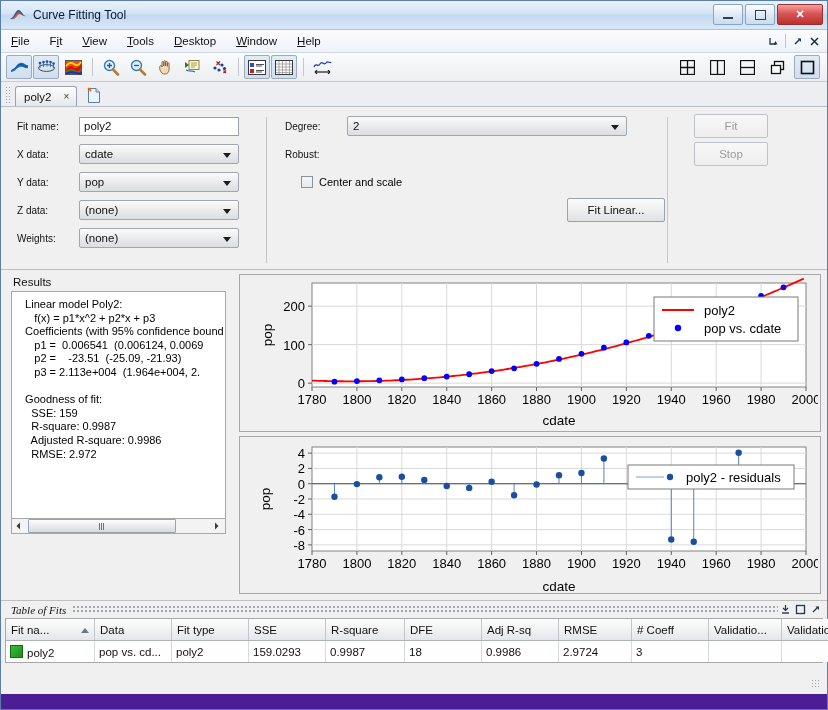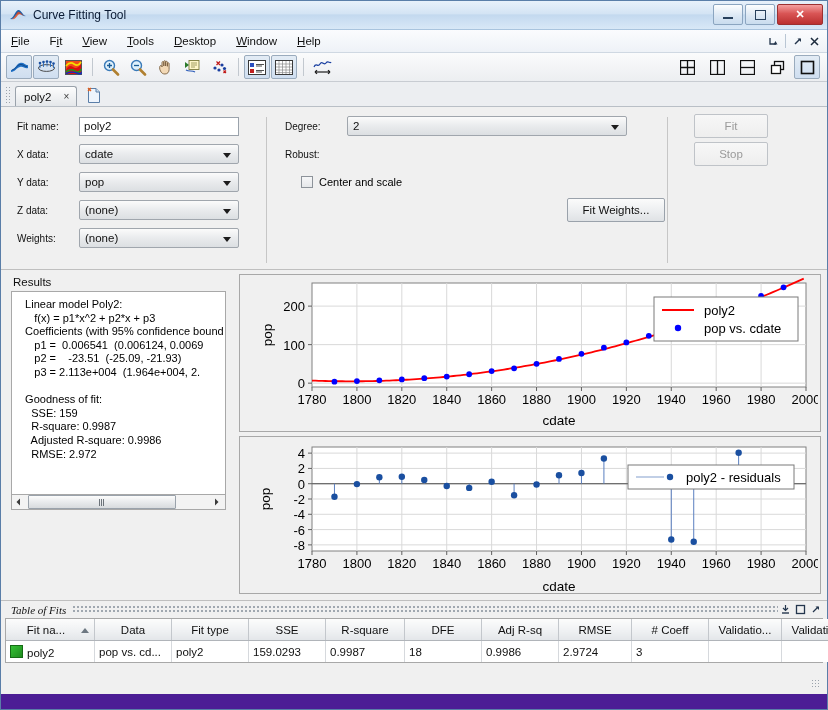--- a/index.html
+++ b/index.html
@@ -110,21 +110,21 @@
     background:linear-gradient(to bottom,#fbfbfb,#eceef0 55%,#dfe2e5);
     display:flex;align-items:center;justify-content:center;
     font-size:11.5px;color:#101010;
   }
   .btn.disabled{color:#9a9a9a;border-color:#bfc3c8;background:linear-gradient(to bottom,#f7f7f7,#eeeeee);}
   
   .main{height:330px;display:flex;background:#f0f0f0;}
   .results-pane{width:238px;padding:4px 0 0 10px;box-sizing:border-box;}
   .pane-title{font-size:11.5px;color:#101010;margin:2px 0 3px 2px;}
   .results-box{
-    width:215px;height:204px;border:1px solid #a8a8a8;background:#fff;box-sizing:border-box;
+    width:215px;height:228px;border:1px solid #a8a8a8;background:#fff;box-sizing:border-box;
     overflow:hidden;position:relative;
   }
   .results-text{
     font-family:"Liberation Sans",sans-serif;font-size:11px;color:#000;
     white-space:pre;padding:6px 0 0 7px;line-height:13.6px;
   }
   .hscroll{
     width:215px;height:15px;border:1px solid #a8a8a8;border-top:none;box-sizing:border-box;
     background:#f3f3f3;display:flex;align-items:center;position:relative;
   }
@@ -153,21 +153,21 @@
   .tof-dots{flex:1;height:7px;
     background-image:radial-gradient(circle,#9aa2ab 0.7px, transparent 0.8px);
     background-size:4px 4px;background-position:0 3px;}
   .tof-ico{width:15px;height:15px;display:flex;align-items:center;justify-content:center;color:#24364d;font-size:10px;}
   .tof-table{
     border:1px solid #a8a8a8;background:#fff;box-sizing:border-box;
     width:100%;
   }
   table.fits{border-collapse:collapse;width:100%;table-layout:fixed;font-size:11.5px;}
   table.fits th{
-    height:21px;padding:0 5px;text-align:center;font-weight:normal;color:#101010;
+    height:21px;padding:0 5px;text-align:left;font-weight:normal;color:#101010;
     background:linear-gradient(to bottom,#fcfcfc,#eef0f2 60%,#e3e6e9);
     border-right:1px solid #c3c7cc;border-bottom:1px solid #b0b4b9;
     white-space:nowrap;overflow:hidden;
   }
   table.fits td{
     height:21px;padding:0 4px;color:#101010;border-right:1px solid #d6d9dd;
     background:#fff;white-space:nowrap;overflow:hidden;
   }
   .sortarrow{float:right;margin-top:4px;width:0;height:0;
     border-left:4px solid transparent;border-right:4px solid transparent;border-bottom:5px solid #6d7781;}
@@ -415,21 +415,21 @@
         </div>
       </div>
       <div class="row">
         <div class="lbl">Robust:</div>
       </div>
       <div class="row" style="margin-left:16px;">
         <span class="chk"></span>
         <span>Center and scale</span>
       </div>
       <div class="row" style="justify-content:flex-end;padding-right:2px;">
-        <div class="btn" style="width:96px;">Fit Weights...</div>
+        <div class="btn" style="width:96px;">Fit Linear...</div>
       </div>
     </div>
 
     <div class="vsep"></div>
 
     <div class="col-right">
       <div class="row" style="padding-left:8px;">
         <div class="btn disabled" style="width:72px;">Fit</div>
       </div>
       <div class="row" style="padding-left:8px;">

